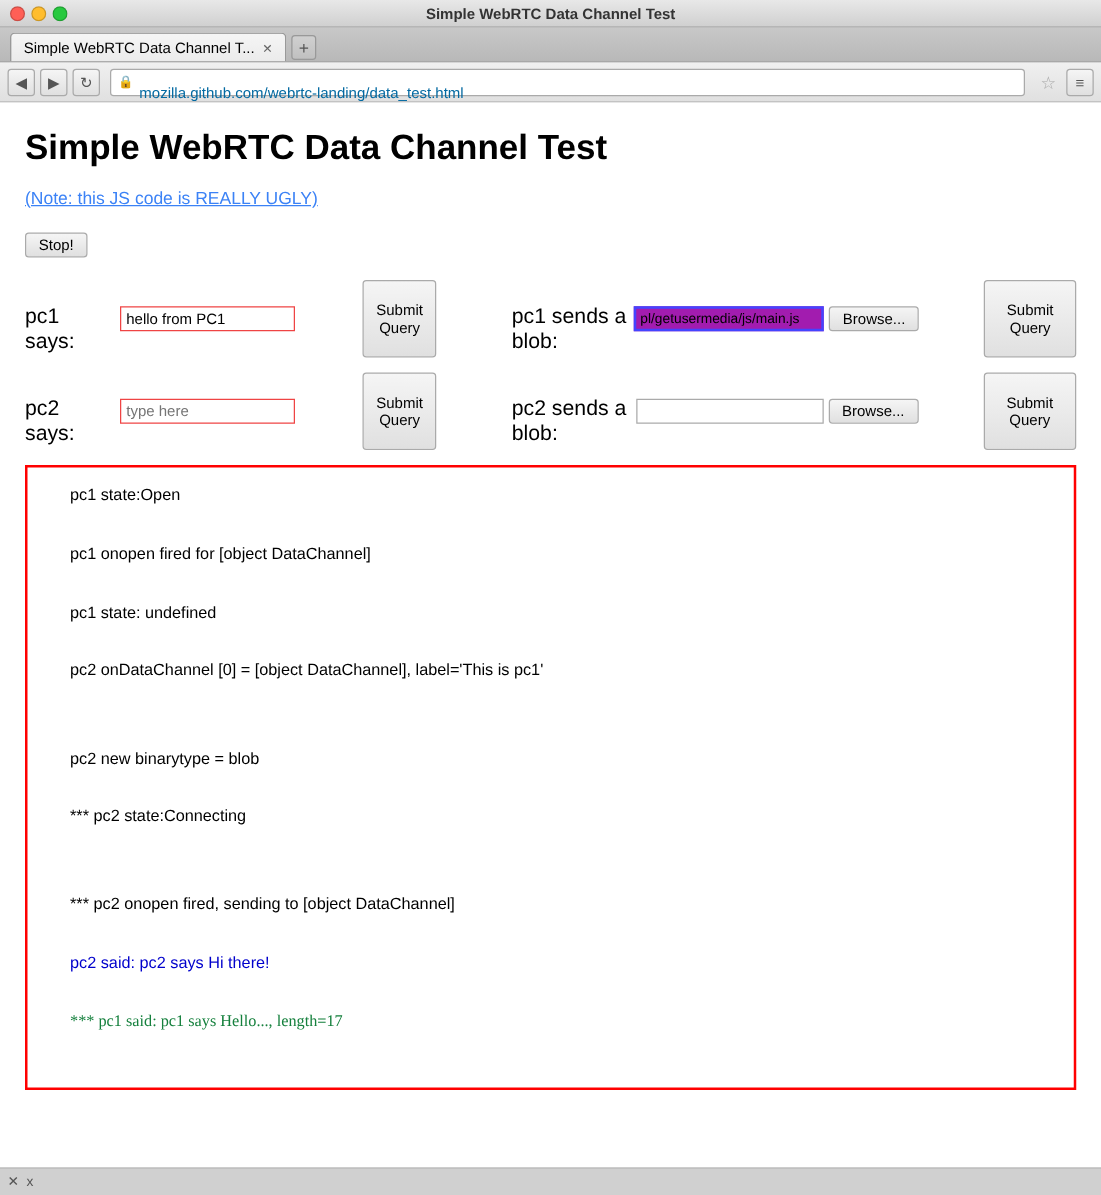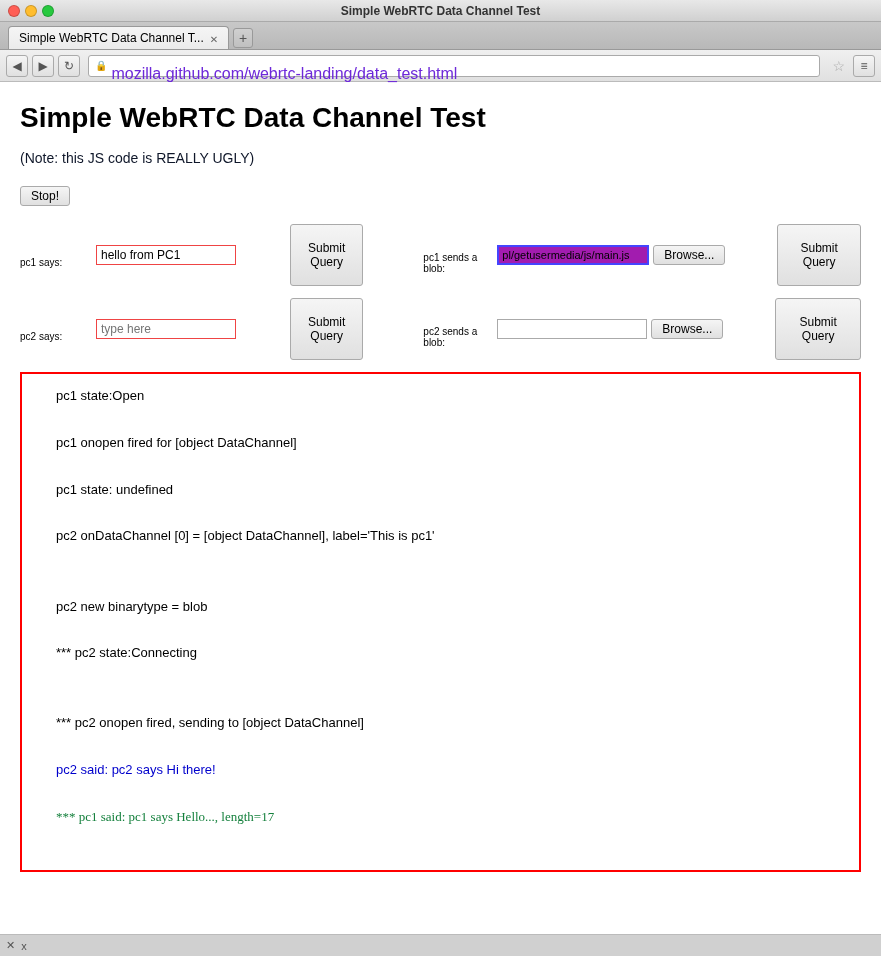--- a/index.html
+++ b/index.html
@@ -120,22 +120,22 @@
       align-items: center;
       padding: 0 6px;
       font-size: 12px;
       margin: 0 4px;
     }
     .address-icon {
       margin-right: 4px;
       font-size: 10px;
     }
     .address-url {
-      font-size: 16px;
-      color: #6d28d9;
+      font-size: 12px;
+      color: #0369a1;
       margin-top: 16px;
     }
     .nav-star {
       font-size: 14px;
       color: #aaa;
       padding: 0 4px;
     }
 
     
     .page-content {
@@ -146,36 +146,37 @@
 
     .page-title {
       font-size: 28px;
       font-weight: bold;
       margin-bottom: 16px;
     }
 
     .subtitle {
       font-size: 14px;
       margin-bottom: 20px;
-      color: #0f172a;
+      color: #3b82f6;
+      text-decoration: underline;
     }
 
     .stop-btn {
       display: inline-block;
       padding: 2px 10px;
       background: linear-gradient(to bottom, #f5f5f5, #e0e0e0);
       border: 1px solid #aaa;
       border-radius: 3px;
       font-size: 12px;
       cursor: pointer;
       margin-bottom: 18px;
     }
 
     .form-label {
-      font-size: 10px;
+      font-size: 17px;
       min-width: 70px;
       margin-top: 15px;
     }
 
     .form-input {
       border: 1px solid #ef4444;
       height: 20px;
       font-size: 12px;
       padding: 1px 4px;
       width: 140px;

